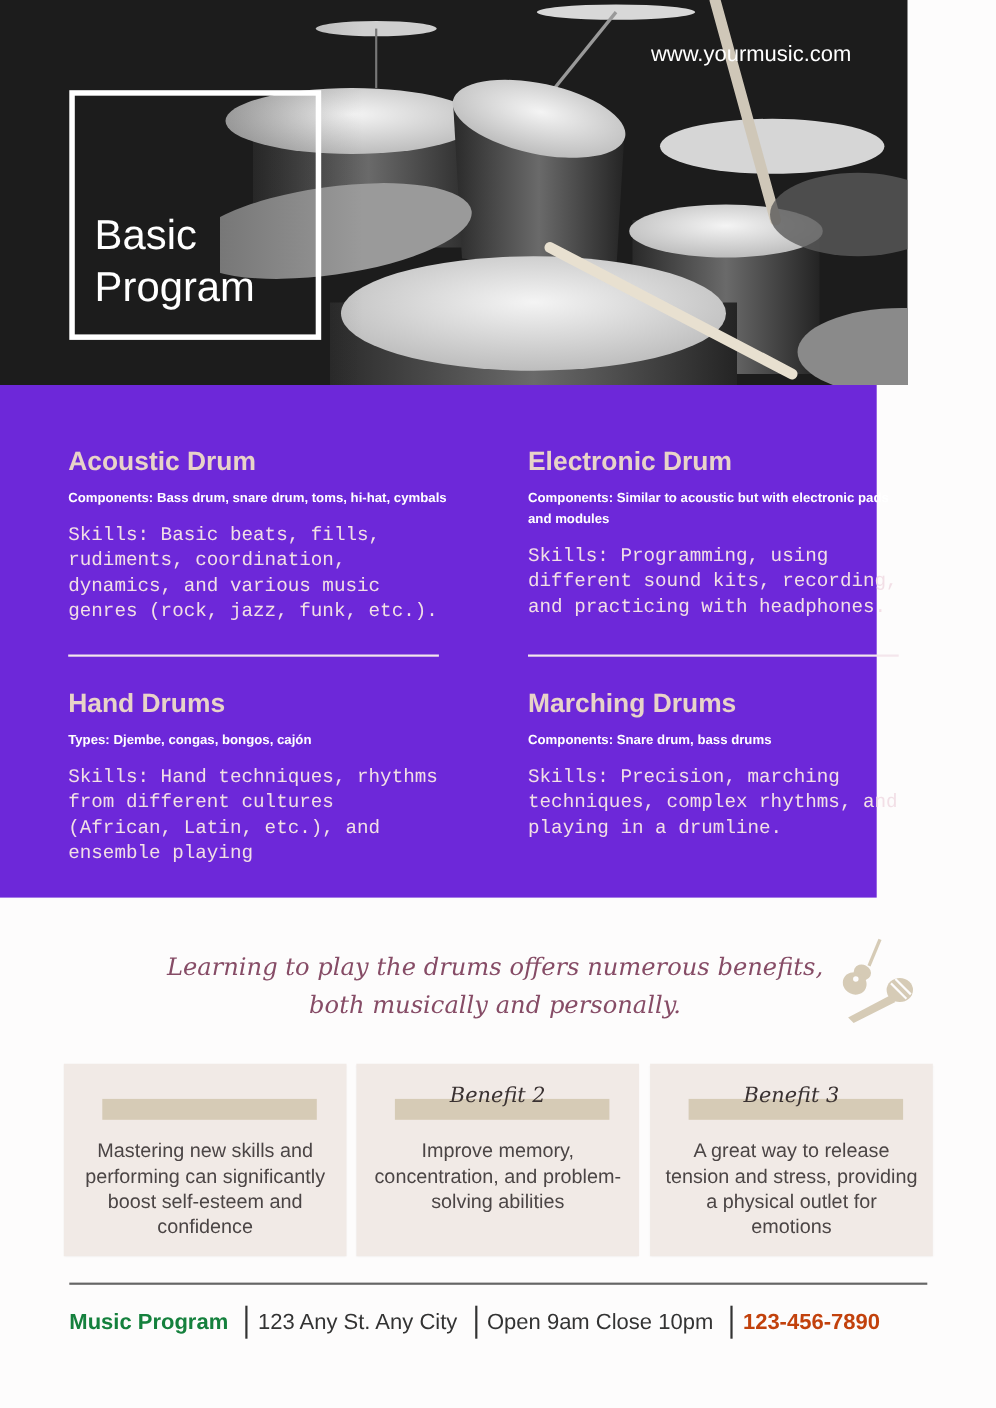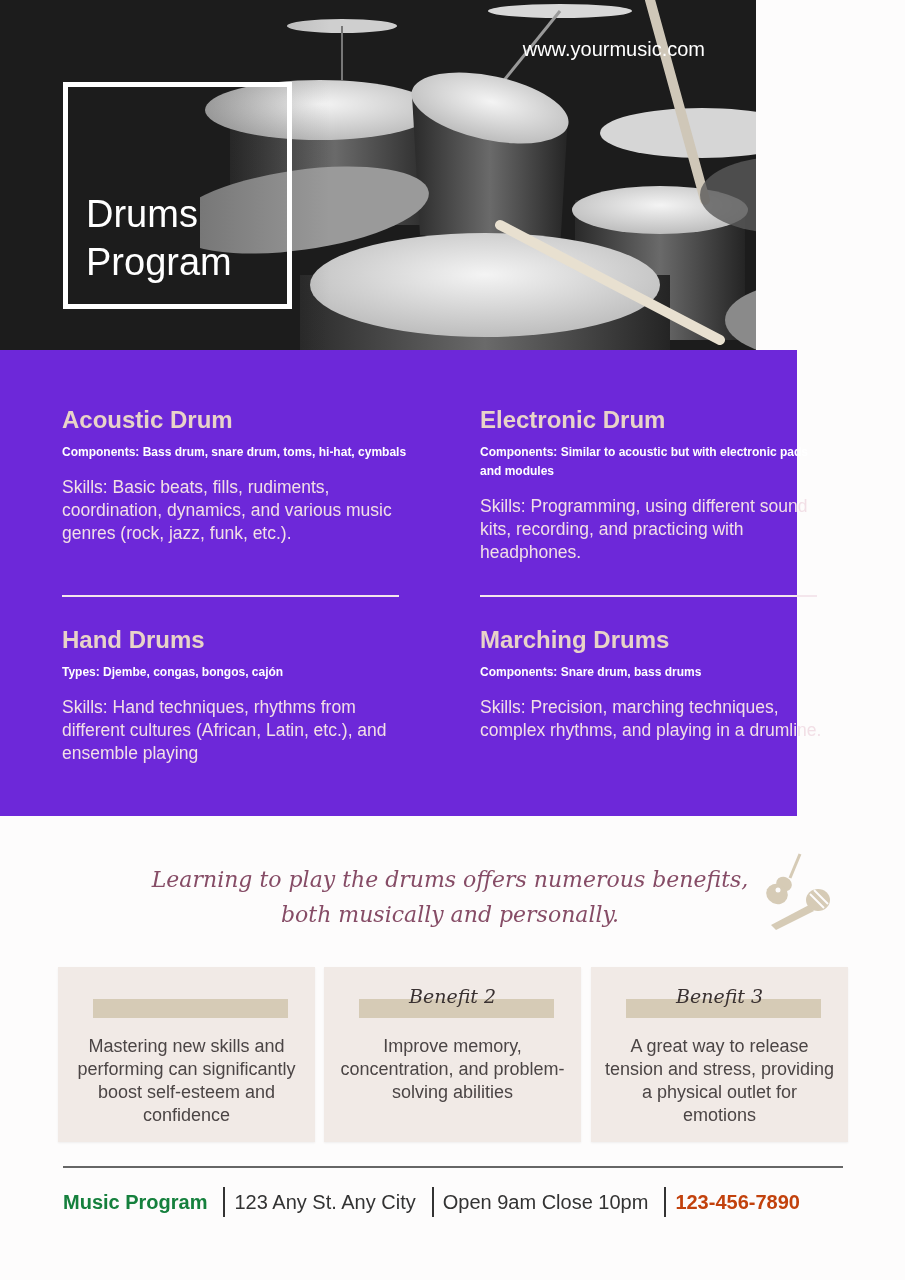--- a/index.html
+++ b/index.html
@@ -1,31 +1,31 @@
 <!DOCTYPE html>
 <html><head>
 <meta charset="utf-8">
 <style>
   * { box-sizing: border-box; margin: 0; padding: 0; }
   html, body { width: 905px; height: 1280px; background: #fdfcfc; overflow: hidden; }
   body { font-family: "DejaVu Sans", "Liberation Sans", sans-serif; position: relative; }
 
   
-  .hero { position: absolute; left: 0; top: 0; width: 756px; height: 350px; background: #1c1c1c; overflow: hidden; }
+  .hero { position: absolute; left: 0; top: 0; width: 825px; height: 350px; background: #1c1c1c; overflow: hidden; }
   .hero-art { position: absolute; inset: 0; }
   .hero-url { position: absolute; right: 51px; top: 38px; color: #ffffff; font-family: "Liberation Sans", sans-serif; font-size: 20px; }
   .title-frame { position: absolute; left: 63px; top: 82px; width: 229px; height: 227px; border: 5px solid #ffffff; }
   .title-text { position: absolute; left: 86px; top: 190px; color: #ffffff; font-family: "Liberation Sans", sans-serif; font-size: 38px; line-height: 48px; font-weight: 500; }
 
   
   .drums { position: absolute; left: 0; top: 350px; width: 797px; height: 466px; background: #6d28d9; padding-left: 24px; }
   .card { position: absolute; width: 345px; }
   .card h2 { color: #e8d3c8; font-size: 24px; font-weight: bold; line-height: 30px; margin-bottom: 8px; font-family: "Liberation Sans", sans-serif; }
   .card .comp { color: #ffffff; font-weight: bold; font-size: 12px; line-height: 19px; font-family: "Liberation Sans", sans-serif; }
-  .card .skills { color: #f2dfe6; font-size: 17.5px; line-height: 23px; margin-top: 14px; font-family: Liberation Sans, sans-serif; }
+  .card .skills { color: #f2dfe6; font-size: 17.5px; line-height: 23px; margin-top: 14px; font-family: Liberation Mono, monospace; }
   .divider { position: absolute; height: 2px; width: 337px; background: #f4e6ec; }
 
   
   .lead { position: absolute; left: 150px; top: 862px; width: 600px; text-align: center; color: #864c66; font-family: "DejaVu Serif", serif; font-style: italic; font-size: 22px; line-height: 35px; }
   .music-icon { position: absolute; left: 762px; top: 850px; width: 72px; height: 84px; }
   .benefit { position: absolute; top: 967px; width: 257px; height: 175px; background: #f1eae6; box-shadow: 0 1px 2px rgba(0,0,0,0.06); }
   .benefit .bar { position: absolute; left: 35px; top: 32px; width: 195px; height: 19px; background: #d6cbb6; }
   .benefit .label { position: absolute; left: 0; right: 0; top: 18px; text-align: center; font-family: "DejaVu Serif", serif; font-style: italic; font-size: 19px; color: #3a3232; }
   .benefit .desc { position: absolute; left: 12px; right: 12px; top: 68px; text-align: center; color: #4b4545; font-family: "Liberation Sans", sans-serif; font-size: 18px; line-height: 23px; }
 
@@ -82,21 +82,21 @@
 
     <ellipse cx="820" cy="320" rx="95" ry="40" fill="#8a8a8a"></ellipse>
     <ellipse cx="780" cy="195" rx="80" ry="38" fill="#5a5a5a" opacity="0.8"></ellipse>
 
     <rect x="0" y="0" width="330" height="350" fill="url(#fadeL)" opacity="0.7"></rect>
     <rect x="0" y="0" width="200" height="350" fill="#1c1c1c"></rect>
   </svg>
   <span class="hero-url">www.yourmusic.com</span>
   <div class="title-frame"></div>
   <h1 class="title-text">
-    <span>Drums</span><br>
+    <span>Basic</span><br>
     <span>Program</span>
   </h1>
 </section>
 
 <section class="drums">
   <div class="card" style="left:62px; top:55px;">
     <h2>Acoustic Drum</h2>
     <p class="comp">Components: Bass drum, snare drum, toms, hi-hat, cymbals</p>
     <p class="skills">Skills: Basic beats, fills, rudiments, coordination, dynamics, and various music genres (rock, jazz, funk, etc.).</p>
   </div>

